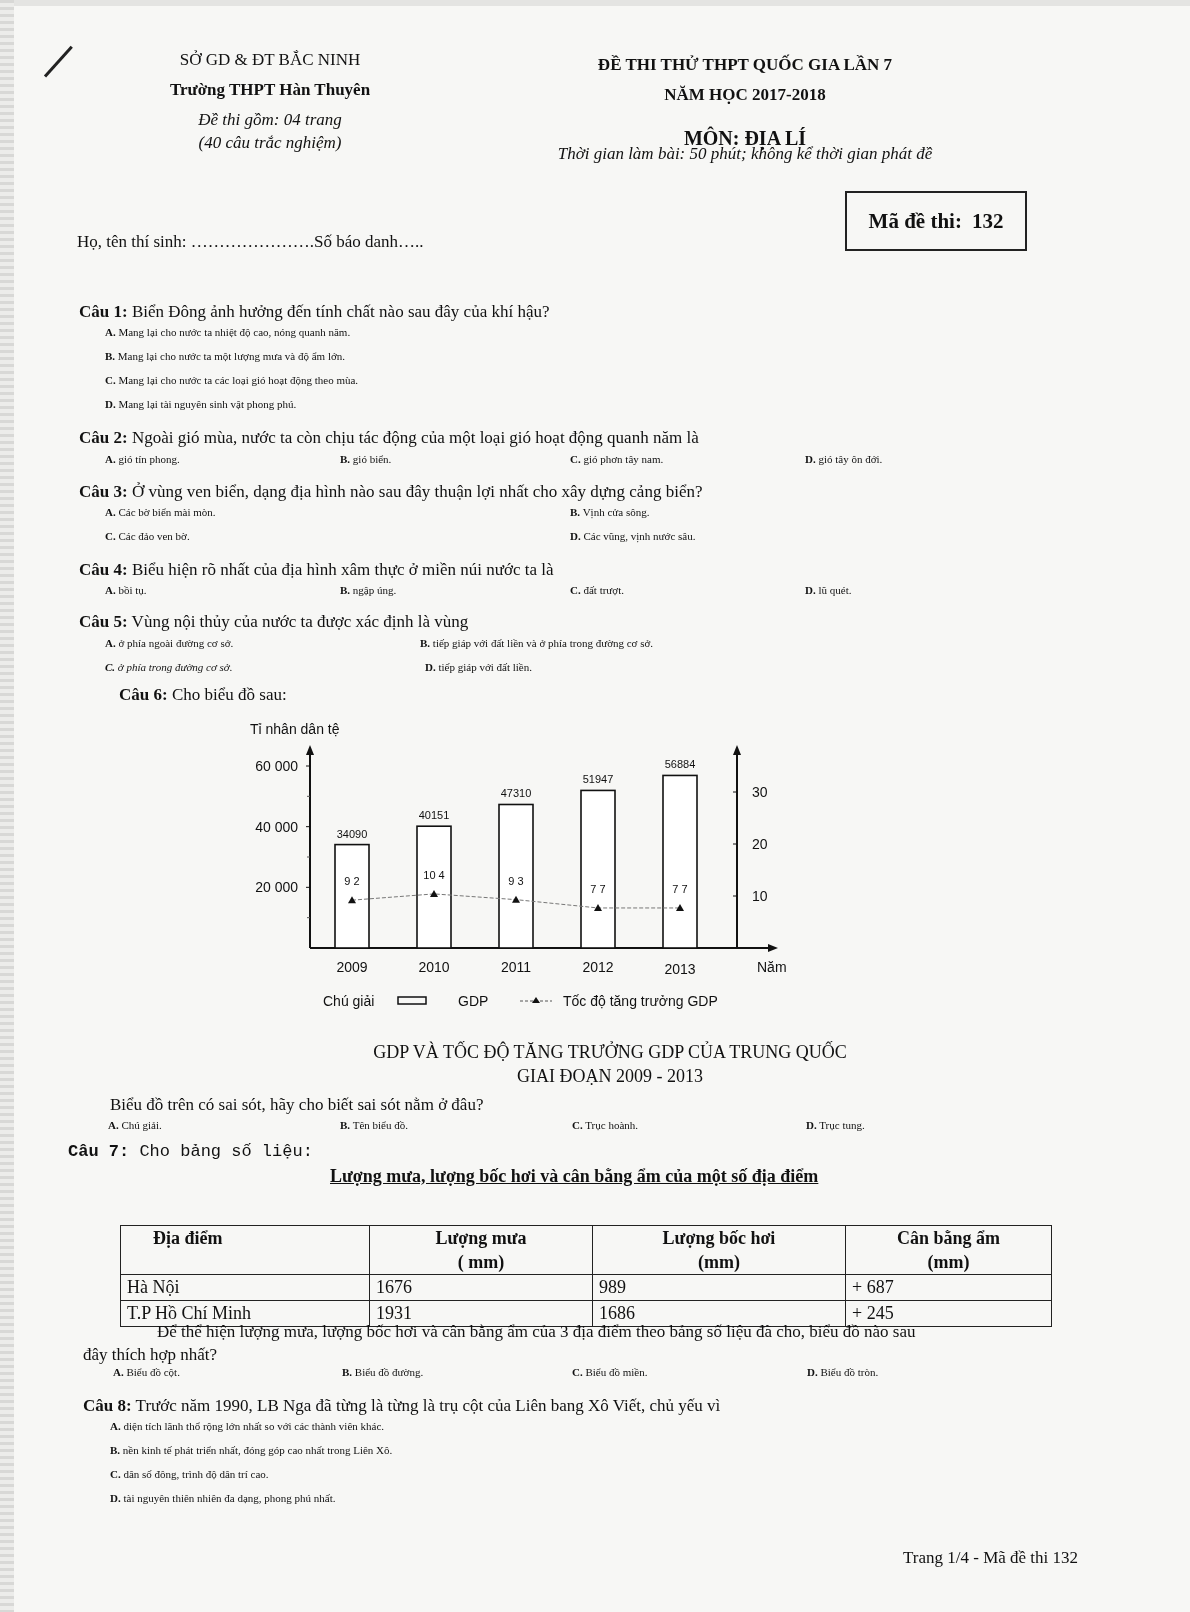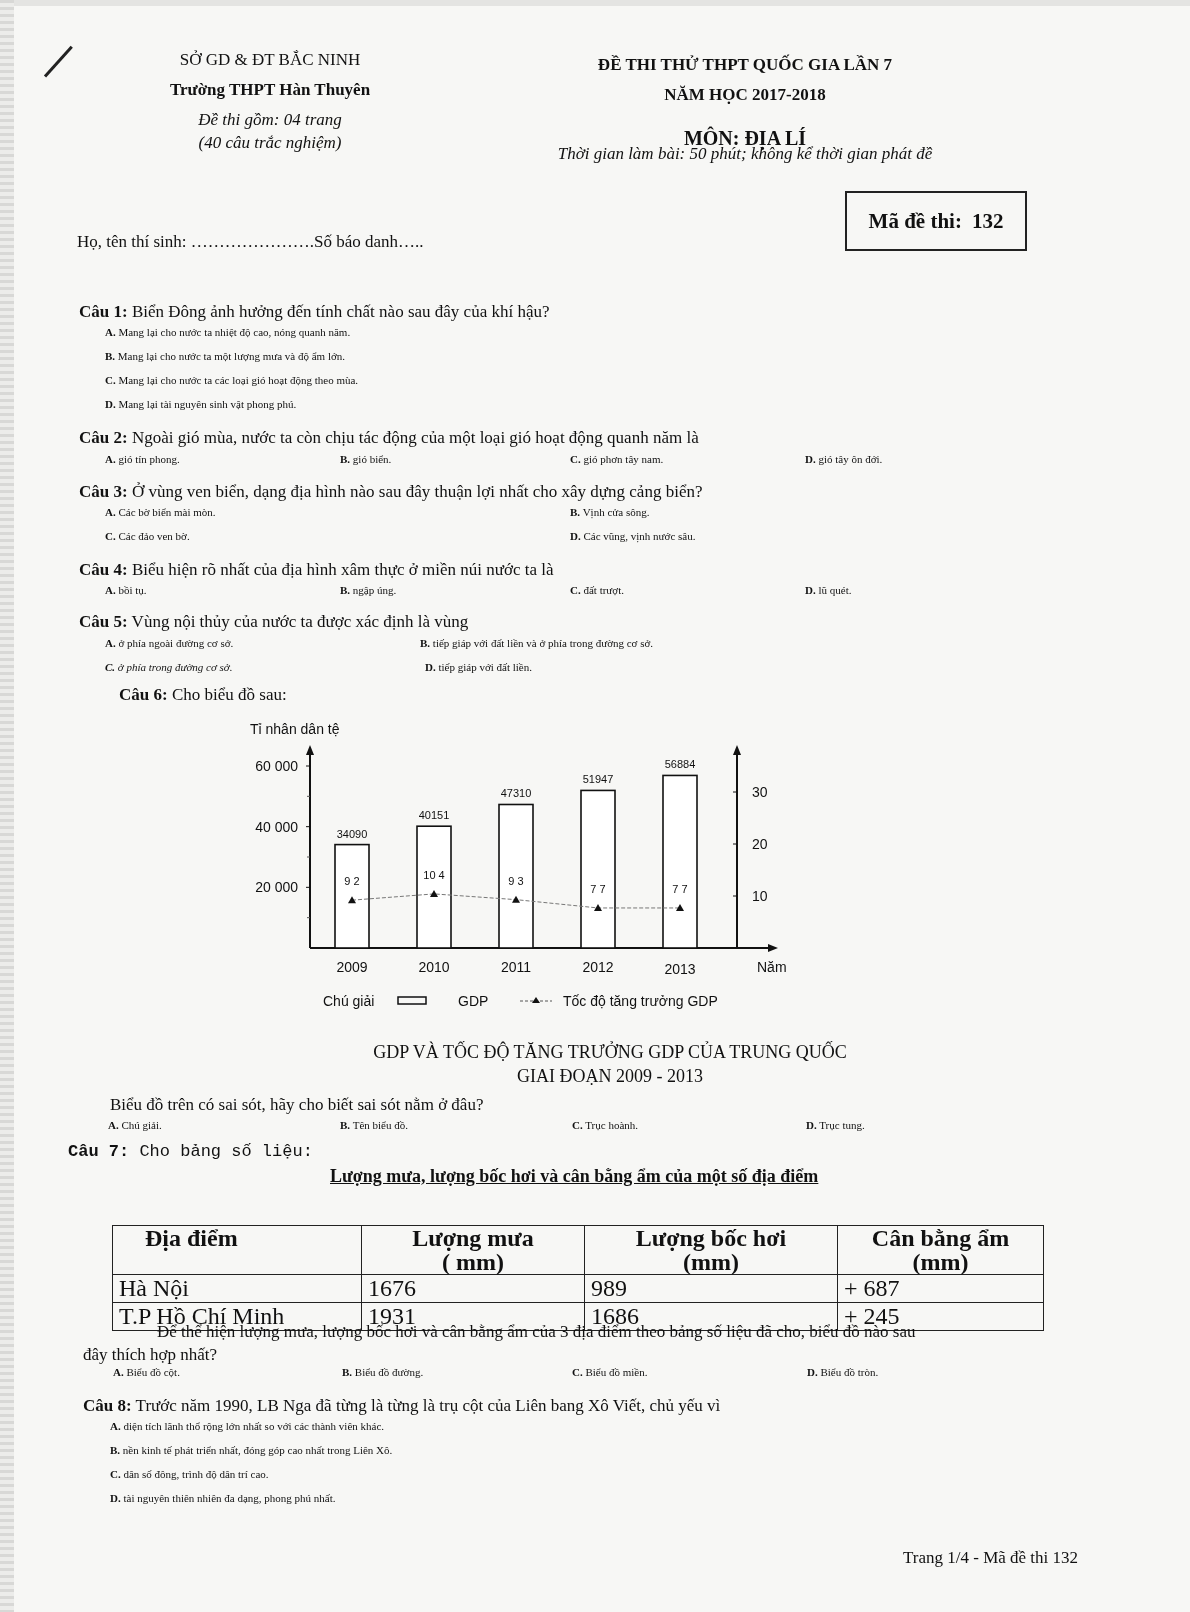--- a/index.html
+++ b/index.html
@@ -19,22 +19,22 @@
   .q { font-size: 17px; }
   .q .lbl { font-weight: bold; }
   .opt { font-size: 11px; }
   .opt .lbl { font-weight: bold; }
   .made-box { position: absolute; left: 845px; top: 191px; width: 182px; height: 60px;
     border: 2px solid #222; box-sizing: border-box; font-size: 21px; font-weight: bold;
     display: flex; align-items: center; justify-content: center; gap: 10px; }
   .pen-mark { position: absolute; left: 45px; top: 45px; width: 40px; height: 3px; background: #222;
     transform: rotate(-48deg); transform-origin: left center; top: 75px; }
   svg text { font-family: "Liberation Sans", sans-serif; fill: #111; }
-  table.data { position: absolute; left: 112px; top: 1225px; width: 932px; border-collapse: collapse;
-    font-size: 24px; }
+  table.data { position: absolute; left: 120px; top: 1225px; width: 932px; border-collapse: collapse;
+    font-size: 18px; }
   table.data td, table.data th { border: 1.5px solid #222; padding: 0 6px; height: 25px; }
   table.data th { font-weight: bold; text-align: center; line-height: 24px; }
   table.data th.first { text-align: left; vertical-align: top; padding-left: 32px; }
   table.data td { text-align: left; }
   table.data td.first { text-align: left; }
   .caption { font-size: 18px; text-align: center; }
 </style>
 </head>
 <body>
 

